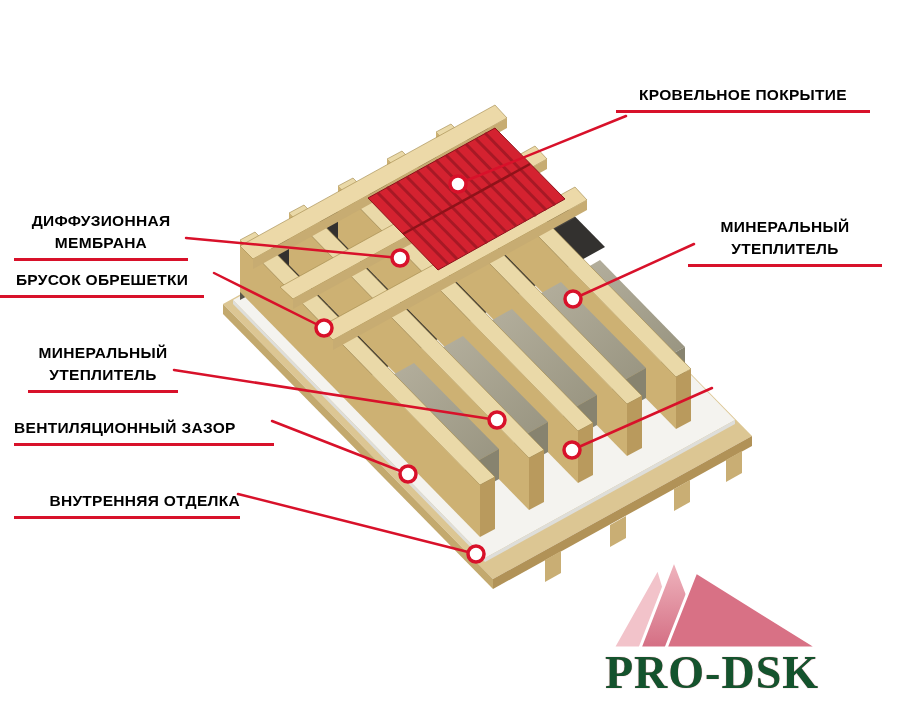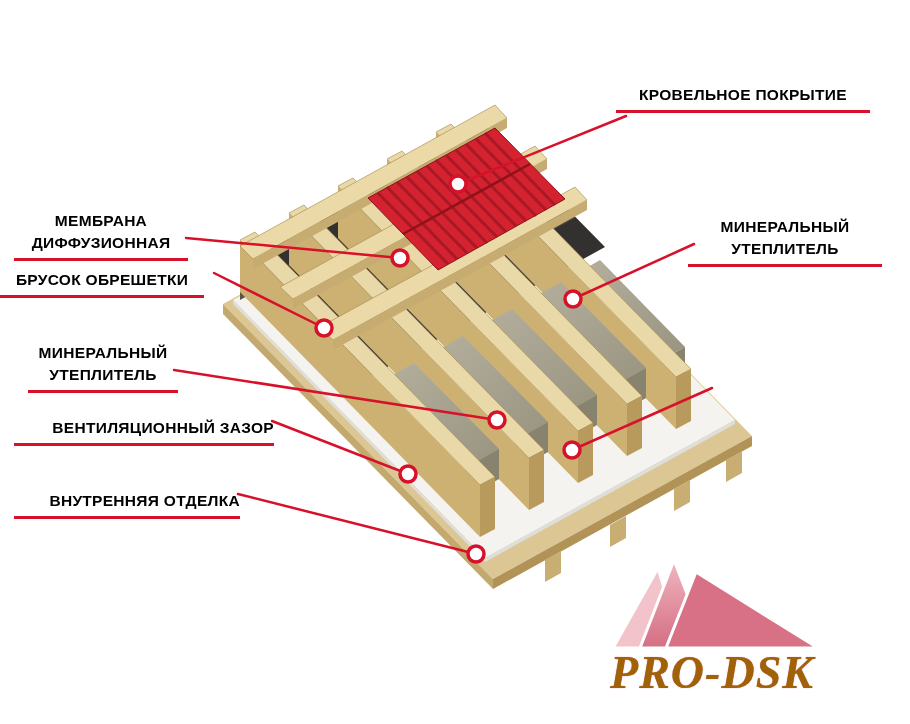--- a/index.html
+++ b/index.html
@@ -8,27 +8,27 @@
   .stage svg{position:absolute;left:0;top:0;}
   .callout{position:absolute;color:#000;font-weight:bold;font-size:15.5px;line-height:22px;
            letter-spacing:.3px;text-transform:uppercase;border-bottom:3px solid #d8112a;
            padding-bottom:4px;margin-top:22px;}
   .c-roofing{left:616px;top:62px;width:254px;text-align:center;}
   .c-mineral-right{left:688px;top:194px;width:194px;text-align:center;}
   .c-vapor{left:702px;top:360px;width:180px;text-align:center;}
   .c-membrane{left:14px;top:188px;width:174px;text-align:center;}
   .c-batten{left:0;top:247px;width:204px;text-align:center;}
   .c-mineral-left{left:28px;top:320px;width:150px;text-align:center;}
-  .c-vent{left:14px;top:395px;width:260px;text-align:right;}
+  .c-vent{left:14px;top:395px;width:260px;text-align:left;}
   .c-interior{left:14px;top:468px;width:226px;text-align:right;}
   .logo{position:absolute;left:578px;top:550px;width:266px;height:160px;}
   .logo-icon{position:absolute;left:0;top:0;}
   .logo-text{position:absolute;left:6px;top:96px;width:256px;text-align:center;
-             font-family:"Liberation Serif","DejaVu Serif",serif;font-style:italic;font-weight:bold;
-             font-size:46px;color:#a16207;letter-spacing:1px;
+             font-family:"Liberation Serif","DejaVu Serif",serif;font-weight:bold;
+             font-size:46px;color:#14532d;letter-spacing:1px;
              text-shadow:0 0 1px #c66a7c;}
 </style>
 </head>
 <body>
 
 <div class="stage">
 
   <svg width="910" height="724" viewBox="0 0 910 724">
     <defs>
       <linearGradient id="woolGrad" x1="0" y1="0" x2="1" y2="1">
@@ -167,22 +167,22 @@
   </svg>
 
   <div class="callout c-roofing">
     <div>КРОВЕЛЬНОЕ ПОКРЫТИЕ</div>
   </div>
   <div class="callout c-mineral-right">
     <div>МИНЕРАЛЬНЫЙ</div>
     <div>УТЕПЛИТЕЛЬ</div>
   </div>
   <div class="callout c-membrane">
+    <div>ДИФФУЗИОННАЯ</div>
     <div>МЕМБРАНА</div>
-    <div>ДИФФУЗИОННАЯ</div>
   </div>
   <div class="callout c-batten">
     <div>БРУСОК ОБРЕШЕТКИ</div>
   </div>
   <div class="callout c-mineral-left">
     <div>МИНЕРАЛЬНЫЙ</div>
     <div>УТЕПЛИТЕЛЬ</div>
   </div>
   <div class="callout c-vent">
     <div>ВЕНТИЛЯЦИОННЫЙ ЗАЗОР</div>

